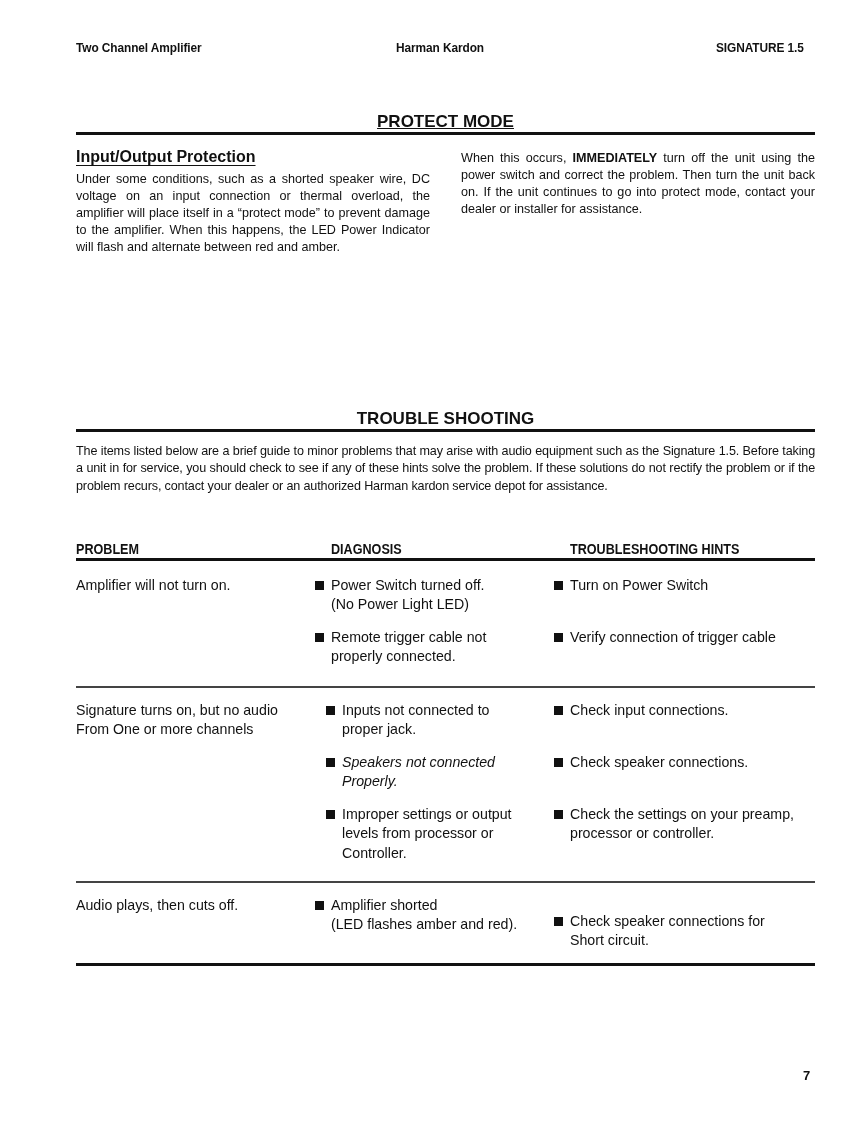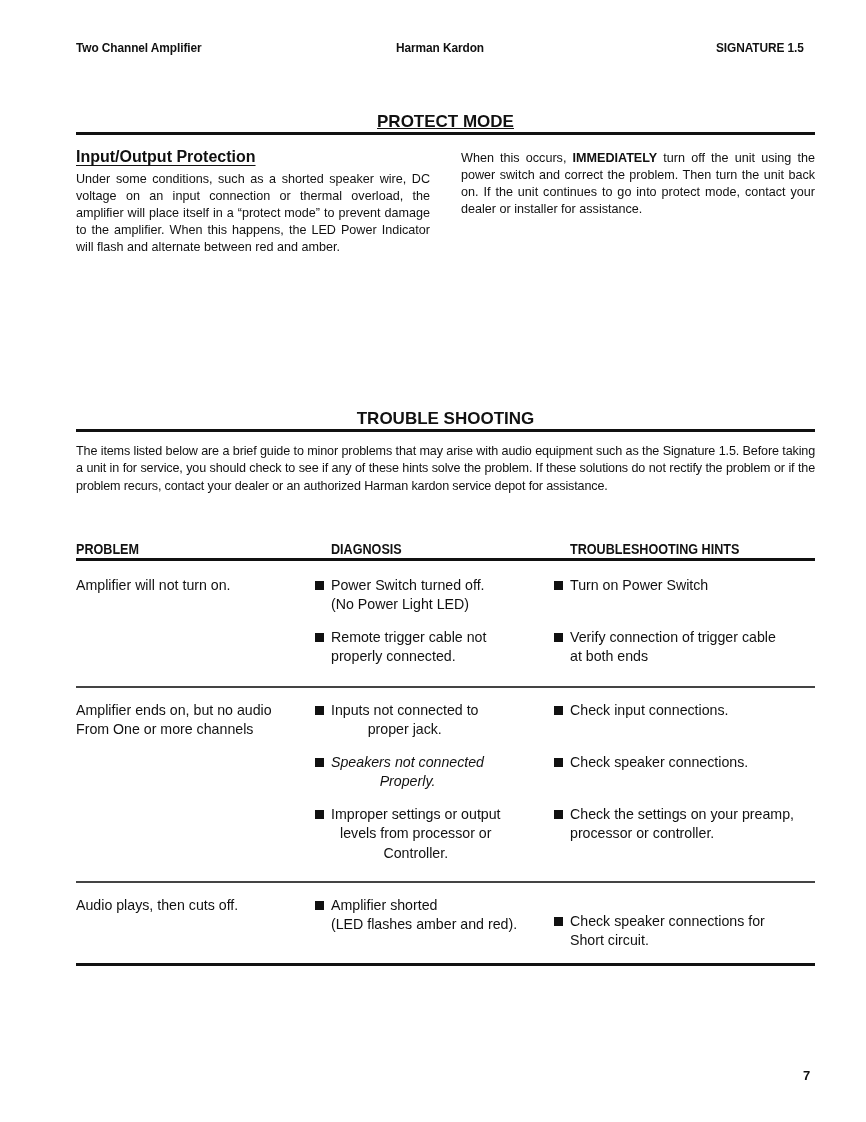--- a/index.html
+++ b/index.html
@@ -69,30 +69,29 @@
   </div>
 </div>
 <div class="abs cell" style="left:554px; top:576px; width:265px; height:100px;">
   <div class="bullet-item" style="top:0;">
     <span class="bullet"></span>
     <div>Turn on Power Switch</div>
   </div>
   <div class="bullet-item" style="top:52px;">
     <span class="bullet"></span>
     <div>Verify connection of trigger cable</div>
-    <div>at both ends</div>
   </div>
 </div>
 <div class="abs rule rule-thin" style="top:686px;"></div>
 
 <div class="abs cell" style="left:76px; top:701px;">
-  <div>Amplifier ends on, but no audio</div>
+  <div>Signature turns on, but no audio</div>
   <div>From One or more channels</div>
 </div>
-<div class="abs cell" style="left:315px; top:701px; width:230px; height:170px;text-align:center;">
+<div class="abs cell" style="left:326px; top:701px; width:230px; height:170px;">
   <div class="bullet-item" style="top:0;">
     <span class="bullet"></span>
     <div>Inputs not connected to</div>
     <div>proper jack.</div>
   </div>
   <div class="bullet-item" style="top:52px;font-style:italic;">
     <span class="bullet"></span>
     <div>Speakers not connected</div>
     <div>Properly.</div>
   </div>

